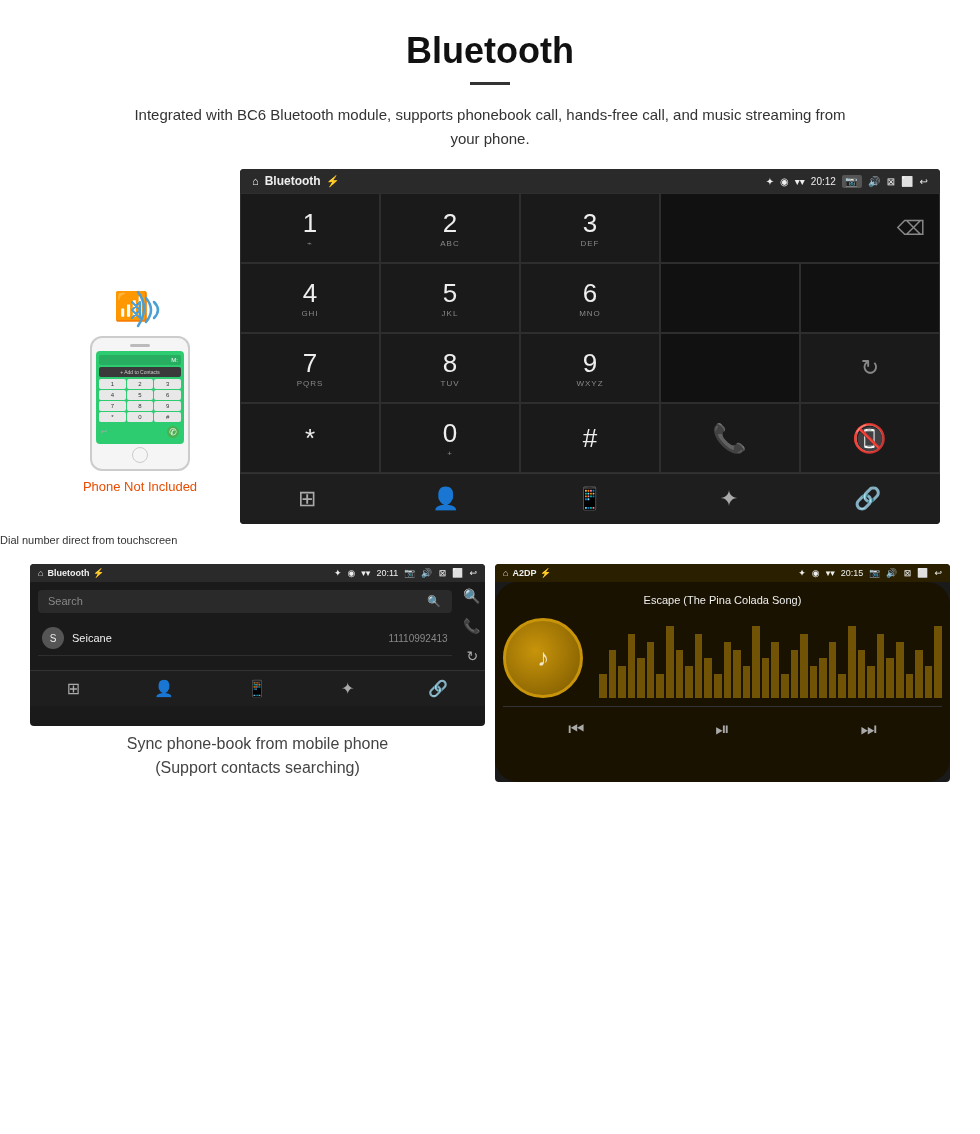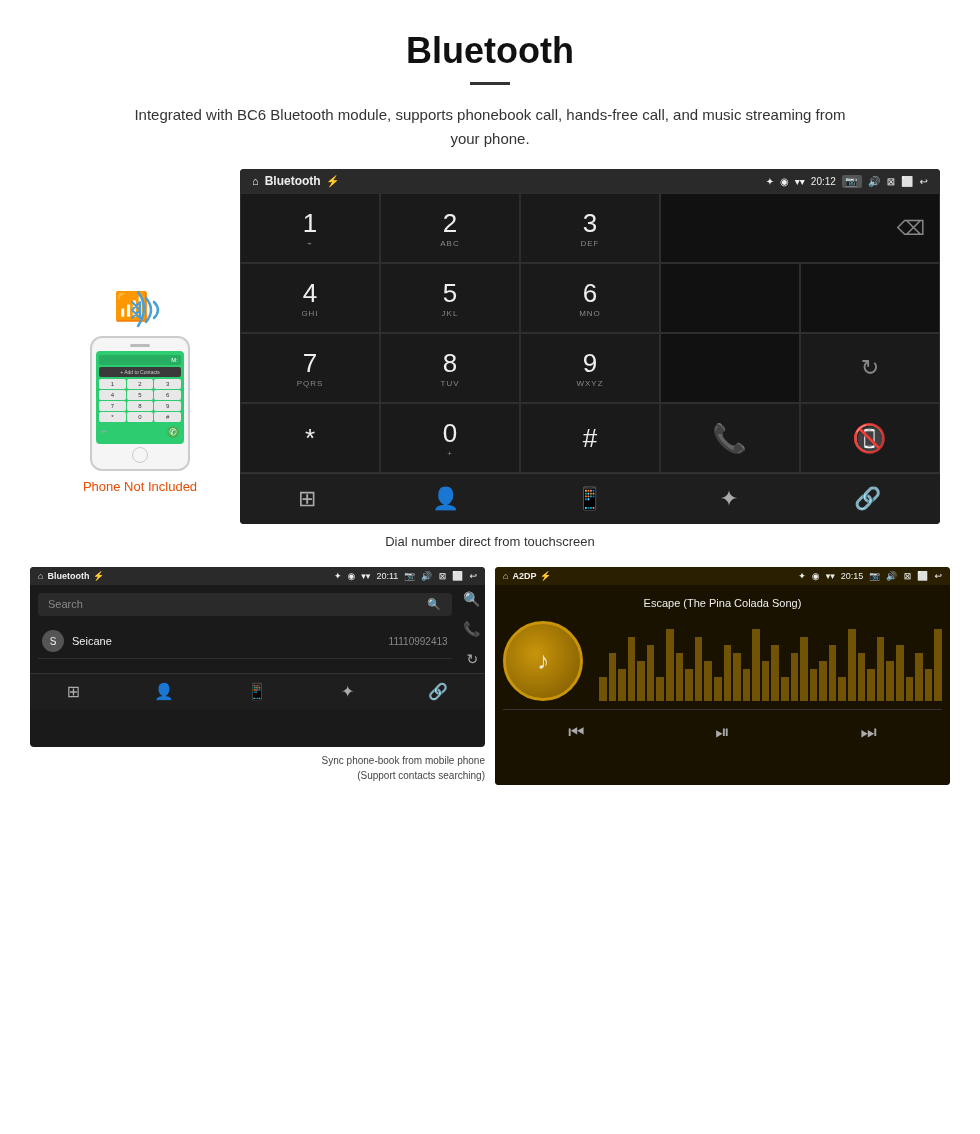--- a/index.html
+++ b/index.html
@@ -204,22 +204,22 @@
       display: flex;
       align-items: center;
       justify-content: center;
       font-size: 22px;
       color: #aaa;
       cursor: pointer;
     }
 
     
     .caption-center {
-      text-align: center;
-      font-size: 13px;
+      text-align: left;
+      font-size: 11px;
       color: #333;
       margin: 8px 0 18px;
     }
 
     
     .bottom-screens {
       display: flex;
       gap: 10px;
       padding: 0 30px;
       margin-bottom: 12px;
@@ -283,20 +283,21 @@
     }
 
     
     .music-content {
       padding: 12px 8px;
       display: flex;
       flex-direction: column;
       align-items: center;
       background: #1a1200;
       min-height: 200px;
+      border-radius: 23px;
     }
     .music-title {
       font-size: 11px;
       color: #eee;
       margin-bottom: 12px;
       text-align: center;
     }
     .music-center {
       display: flex;
       gap: 16px;
@@ -338,23 +339,23 @@
       border-top: 1px solid #333;
       margin-top: 8px;
     }
     .music-ctrl-btn {
       font-size: 18px;
       color: #aaa;
       cursor: pointer;
     }
 
     .bottom-caption {
-      font-size: 10px;
+      font-size: 16px;
       color: #444;
-      text-align: right;
+      text-align: center;
       padding: 6px 0 2px;
       line-height: 1.5;
     }
 
     
     .bt-float-container {
       position: relative;
       width: 60px;
       height: 50px;
       margin-bottom: 4px;

